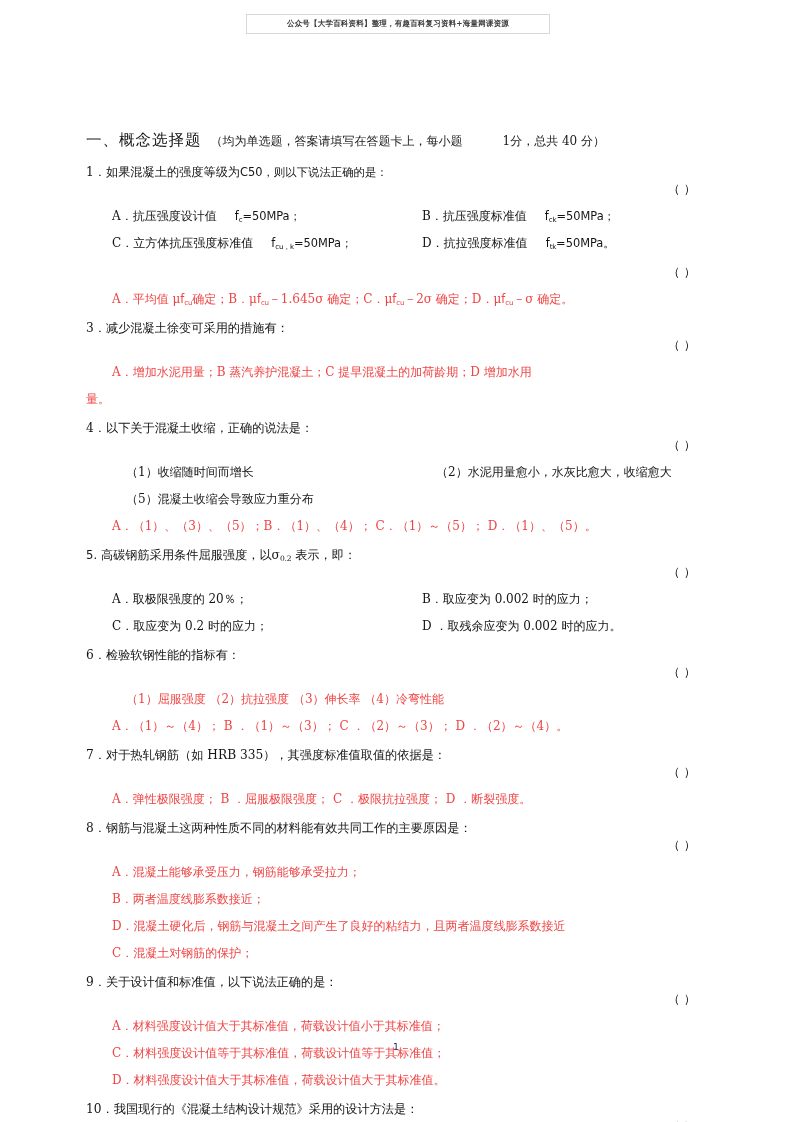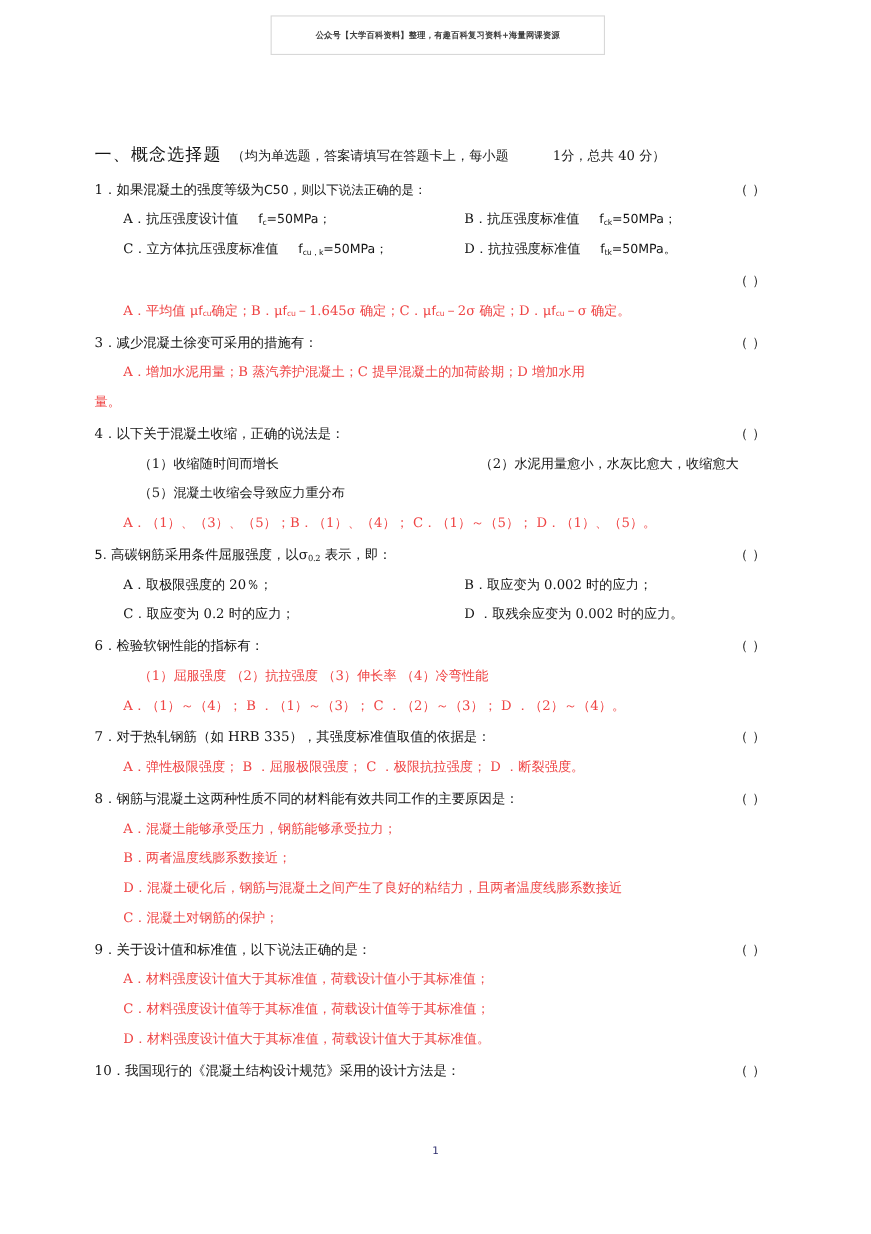--- a/index.html
+++ b/index.html
@@ -20,21 +20,21 @@
     inset: 0;
     background: #fff;
   }
 
   
   .header-band {
     position: absolute;
     top: 14px;
     left: 246px;
     width: 304px;
-    height: 36px;
+    height: 20px;
     border: 1px solid #d8d8d8;
     box-sizing: border-box;
     display: flex;
     align-items: center;
     justify-content: center;
   }
   .header-band .htext {
     font-family: "DejaVu Sans", "Liberation Sans", sans-serif;
     font-size: 7.5px;
     font-weight: bold;
@@ -74,20 +74,21 @@
     width: 40px;
   }
 
   
   .q {
     display: flex;
     align-items: baseline;
     margin-top: 12px;
     margin-bottom: 2px;
     font-size: 12.2px;
+    flex-direction: column;
   }
   .q .stem {
     flex: 0 0 auto;
     color: #141414;
   }
   .q .paren {
     margin-left: auto;
     font-size: 12.2px;
     letter-spacing: 0px;
     padding-right: 12px;

